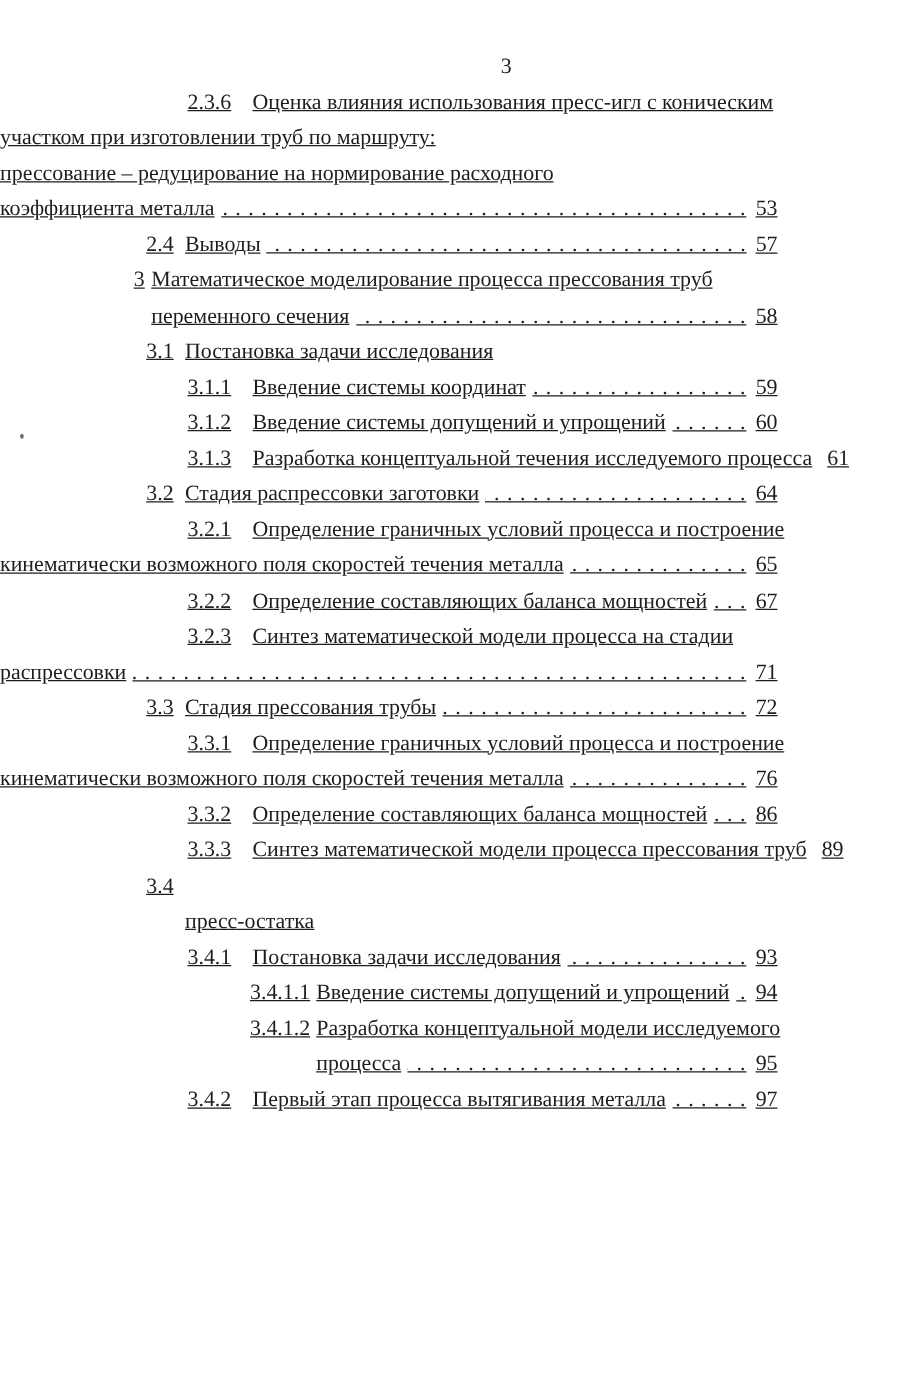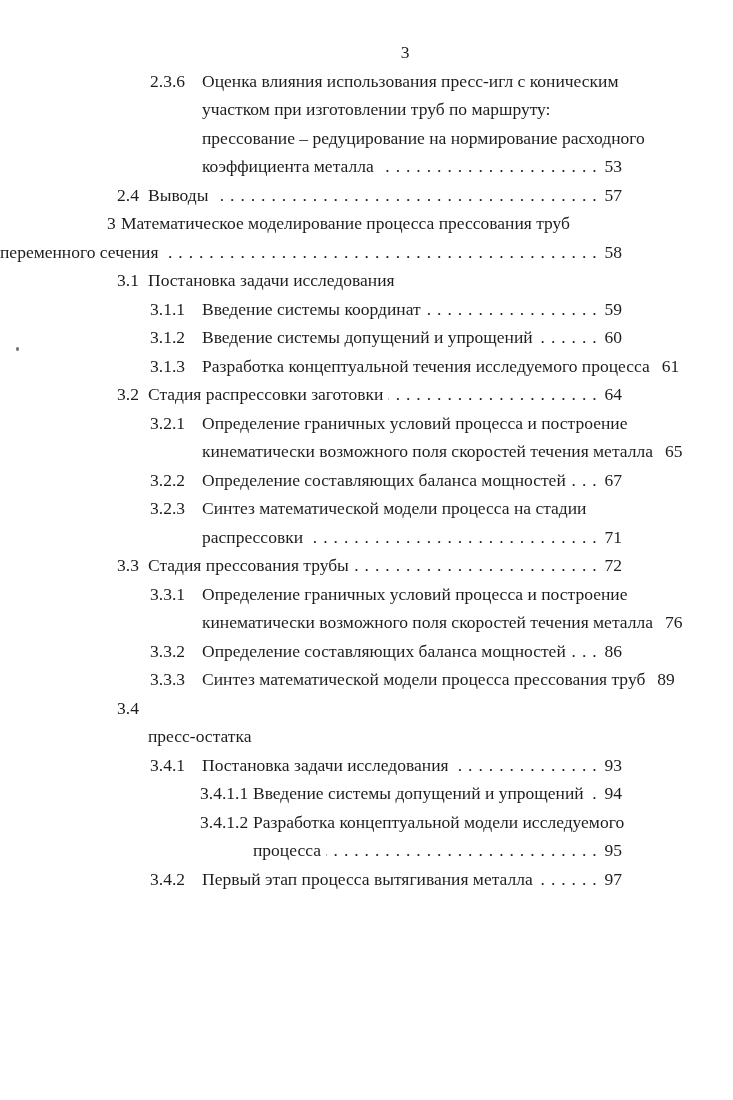--- a/index.html
+++ b/index.html
@@ -13,21 +13,21 @@
     position: relative;
     overflow: hidden;
   }
   .page-header {
     margin-top: 38px;
     margin-left: 107px;
     width: 596px;
     text-align: center;
     line-height: 28.5px;
   }
-  #toc { width: 652px; }
+  #toc { width: 652px; text-decoration: underline; }
   .toc-line {
     display: flex;
     align-items: baseline;
     line-height: 28.5px;
     margin-right: 30px;
     white-space: nowrap;
   }
   .num { flex: none; }
   .txt { flex: none; }
   .leader {
@@ -43,23 +43,23 @@
     letter-spacing: 0.8px;
   }
   .page-num { flex: none; text-align: right; }
 
   
   .l1 { margin-left: 107px; } .l1 .num { width: 14px; }
   .l2 { margin-left: 117px; } .l2 .num { width: 31px; }
   .l3 { margin-left: 150px; } .l3 .num { width: 52px; }
   .l4 { margin-left: 200px; } .l4 .num { width: 53px; }
   
-  .c1 { }
+  .c1 { margin-left: 121px; }
   .c2 { margin-left: 148px; }
-  .c3 { margin-left: 202px; }
+  .c3 { }
   .c4 { margin-left: 253px; }
 
   .speck {
     position: absolute;
     left: 16px;
     top: 347px;
     width: 3px;
     height: 4px;
     background: #4a4a4a;
     border-radius: 50%;

